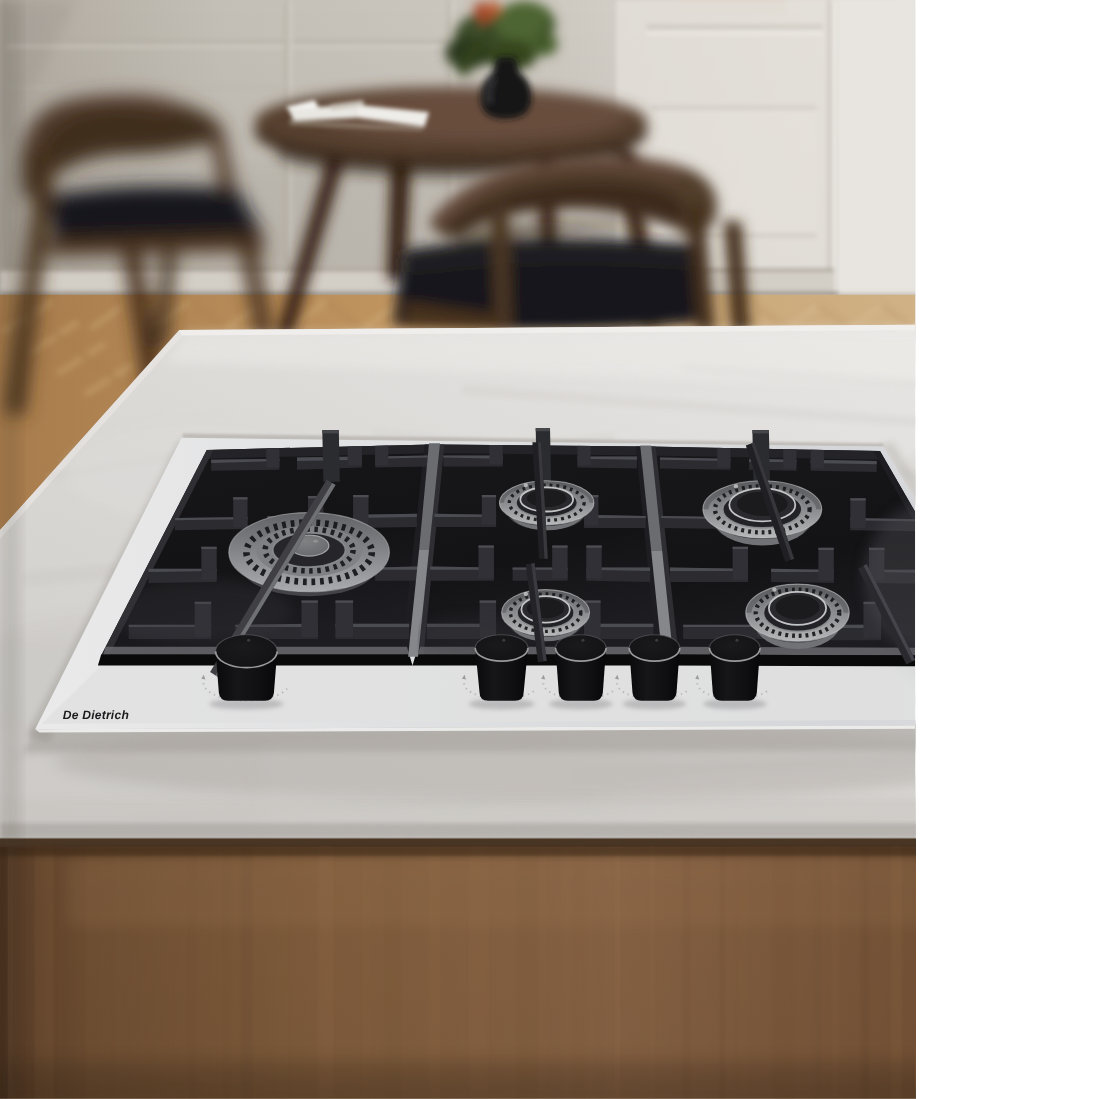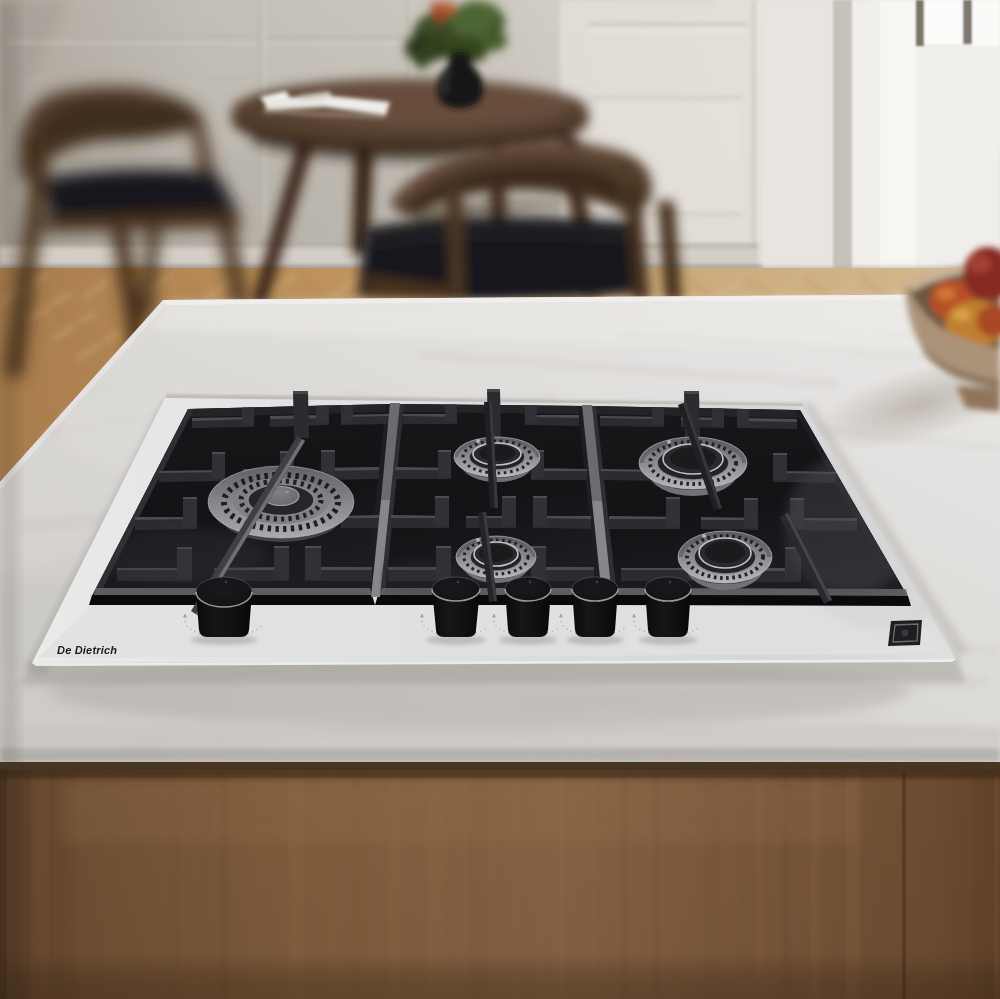--- a/index.html
+++ b/index.html
@@ -1,17 +1,17 @@
 <!DOCTYPE html>
 <html><head>
 <meta charset="utf-8">
 <title>Kitchen</title>
 <style>
 html,body{margin:0;padding:0;}
-#scene{width:1000px;height:999px;overflow:hidden;position:relative;font-family:"Liberation Sans",sans-serif;}
+#scene{width:832px;height:999px;overflow:hidden;position:relative;font-family:"Liberation Sans",sans-serif;}
 </style>
 </head>
 <body>
 <div id="scene">
 <svg width="1000" height="999" viewBox="0 0 1000 999" xmlns="http://www.w3.org/2000/svg">
 <defs>
 <linearGradient id="wallg" x1="0" y1="0" x2="1" y2="0">
  <stop offset="0" stop-color="#b0aaa1"></stop>
  <stop offset="0.2" stop-color="#c4bfb6"></stop>
  <stop offset="0.5" stop-color="#cdc8c0"></stop>

